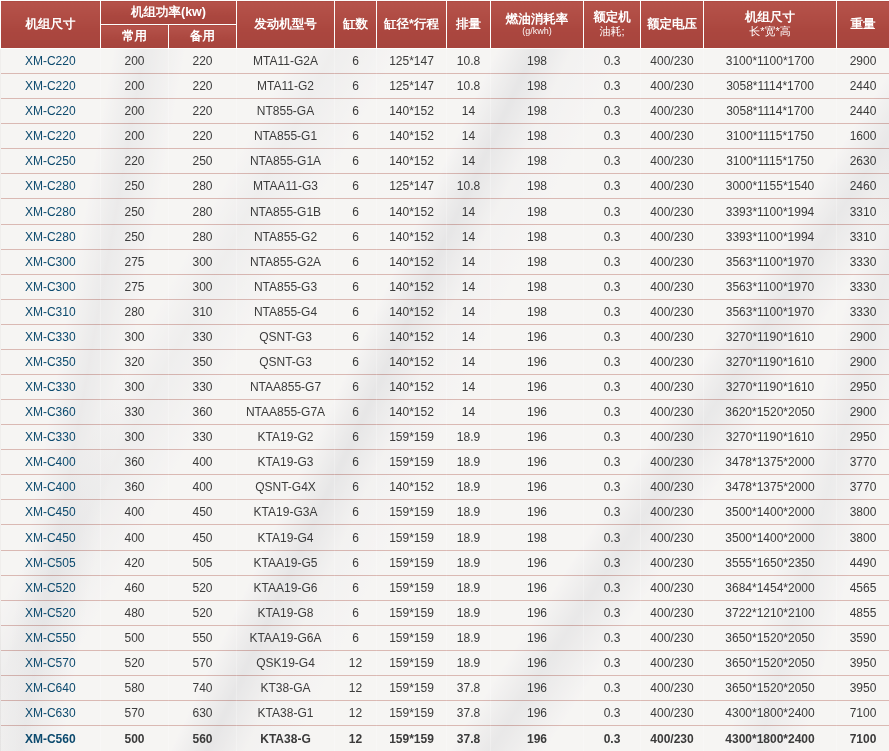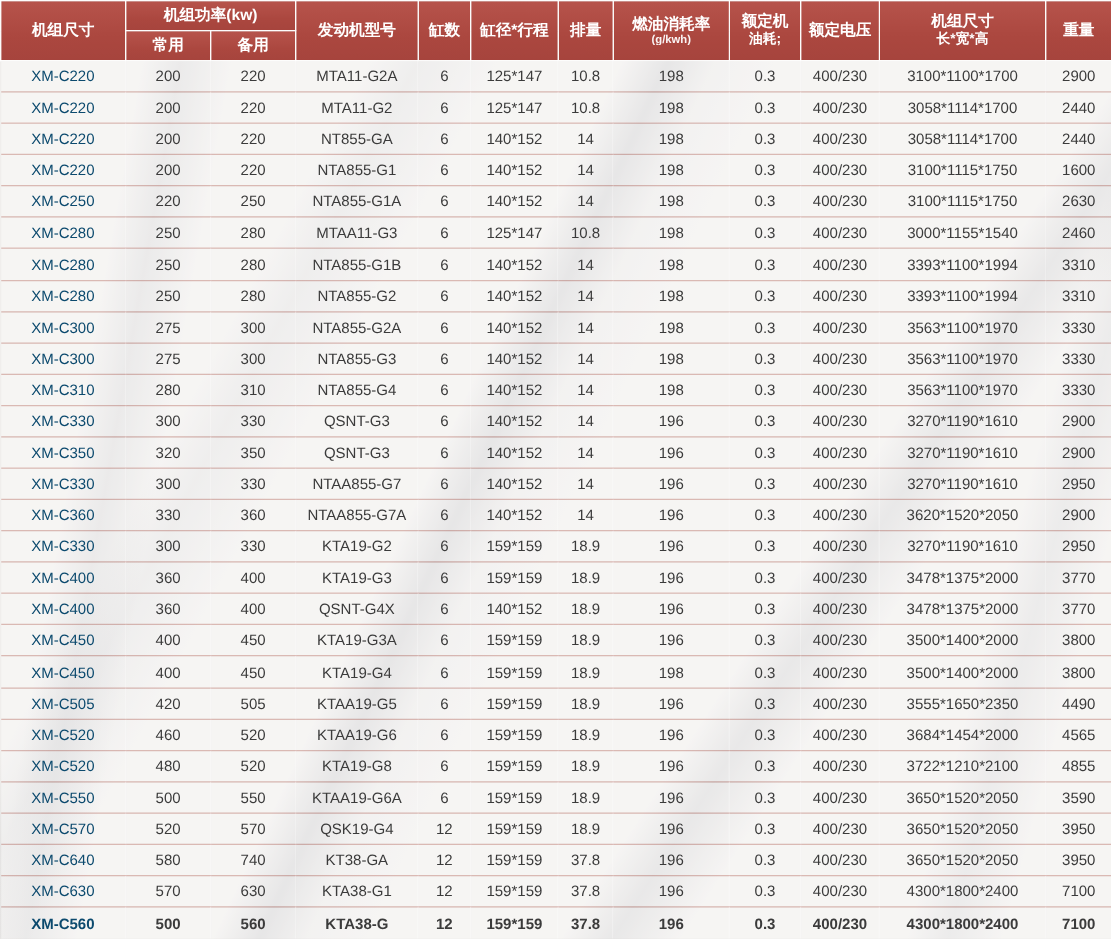--- a/index.html
+++ b/index.html
@@ -30,28 +30,28 @@
     line-height: 1.2;
     padding: 1px 2px;
     text-align: center;
     vertical-align: middle;
     white-space: nowrap;
     overflow: hidden;
   }
   thead th .sub {
     display: block;
     font-size: 9px;
-    font-weight: bold;
+    font-weight: normal;
     opacity: 0.95;
     line-height: 1.1;
   }
   thead th .sub2 {
     display: block;
     font-size: 11px;
-    font-weight: bold;
+    font-weight: normal;
     line-height: 1.2;
     text-align: center;
   }
   tbody td {
     font-size: 12px;
     color: #3b3b3b;
     text-align: center;
     vertical-align: middle;
     height: 25px;
     border-bottom: 1px solid rgba(190,120,110,0.45);

